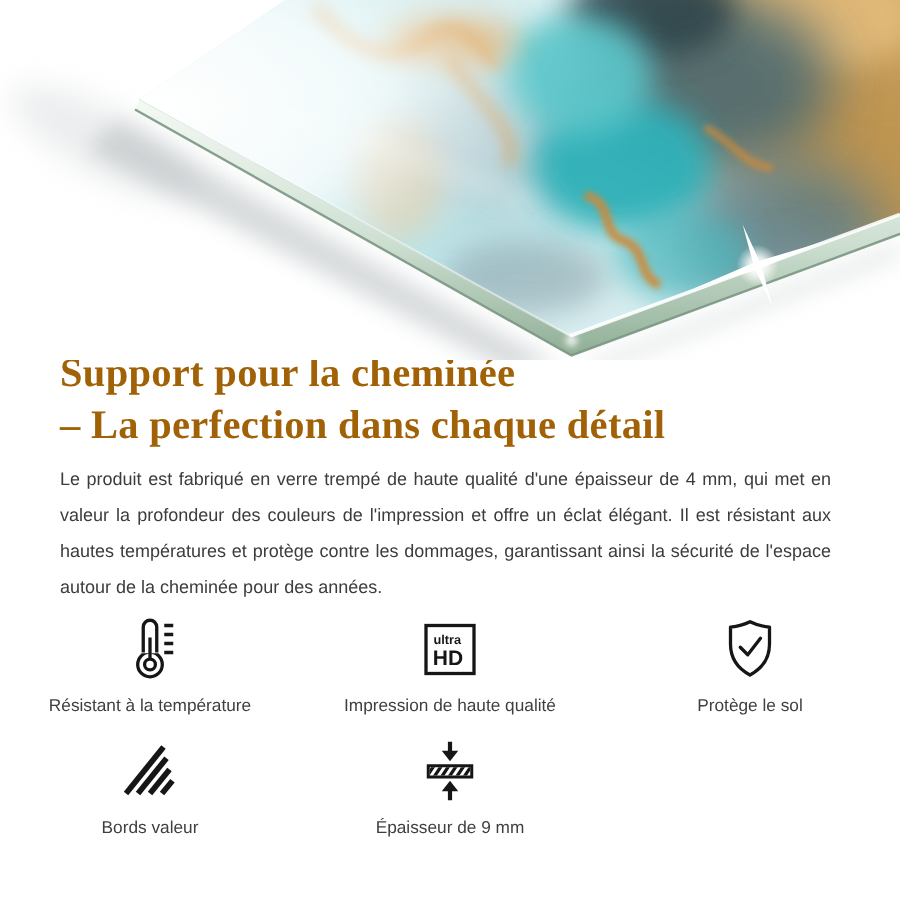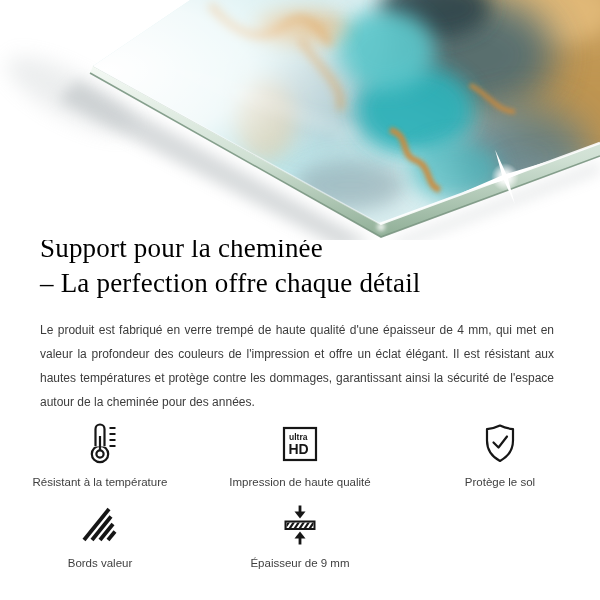--- a/index.html
+++ b/index.html
@@ -5,25 +5,25 @@
   html,body{margin:0;padding:0;}
   body{
     width:600px;height:600px;overflow:hidden;background:#ffffff;
     font-family:"Liberation Sans",sans-serif;color:#1d1d1d;
   }
   .hero{width:600px;height:240px;position:relative;background:#ffffff;}
   .hero svg{display:block;}
   h1.title{
     margin:-9px 40px 0 40px;
     font-family:"Liberation Serif",serif;
-    font-weight:400;font-size:27px;line-height:35px;color:#000000;letter-spacing:.2px;
+    font-weight:700;font-size:27px;line-height:35px;color:#a16207;letter-spacing:.2px;
   }
   h1.title span{display:block;}
   p.desc{
-    margin:17px 40px 0 40px;width:514px;
+    margin:6px 40px 0 40px;width:514px;
     font-size:12px;line-height:24px;color:#3c3c3c;text-align:justify;
   }
   .features{
     display:grid;grid-template-columns:repeat(3,200px);
     margin-top:6px;row-gap:13px;
   }
   .feature{display:flex;flex-direction:column;align-items:center;}
   .ficon{height:47px;display:flex;align-items:center;justify-content:center;}
   .flabel{margin-top:9px;font-size:11.5px;color:#3f3f3f;white-space:nowrap;}
   .ic{stroke:#161616;fill:none;stroke-width:2.2;}
@@ -117,21 +117,21 @@
       <polygon points="-46,0 0,-2.6 46,0 0,2.6" fill="#ffffff"></polygon>
       <polygon points="0,-29 2.4,0 0,29 -2.4,0" fill="#ffffff"></polygon>
       <circle r="3.2" fill="#ffffff"></circle>
     </g>
     <circle cx="381" cy="227" r="4" fill="#ffffff" opacity="0.8" filter="url(#b2)"></circle>
   </svg>
 </div>
 
 <h1 class="title">
   <span>Support pour la cheminée</span>
-  <span>– La perfection offre chaque détail</span>
+  <span>– La perfection dans chaque détail</span>
 </h1>
 
 <p class="desc">Le produit est fabriqué en verre trempé de haute qualité d'une épaisseur de 4 mm, qui met en valeur la profondeur des couleurs de l'impression et offre un éclat élégant. Il est résistant aux hautes températures et protège contre les dommages, garantissant ainsi la sécurité de l'espace autour de la cheminée pour des années.</p>
 
 <div class="features">
 
   <div class="feature">
     <div class="ficon">
       <svg width="46" height="46" viewBox="0 0 46 46">
         <circle class="ic" cx="23" cy="33" r="8.2"></circle>

